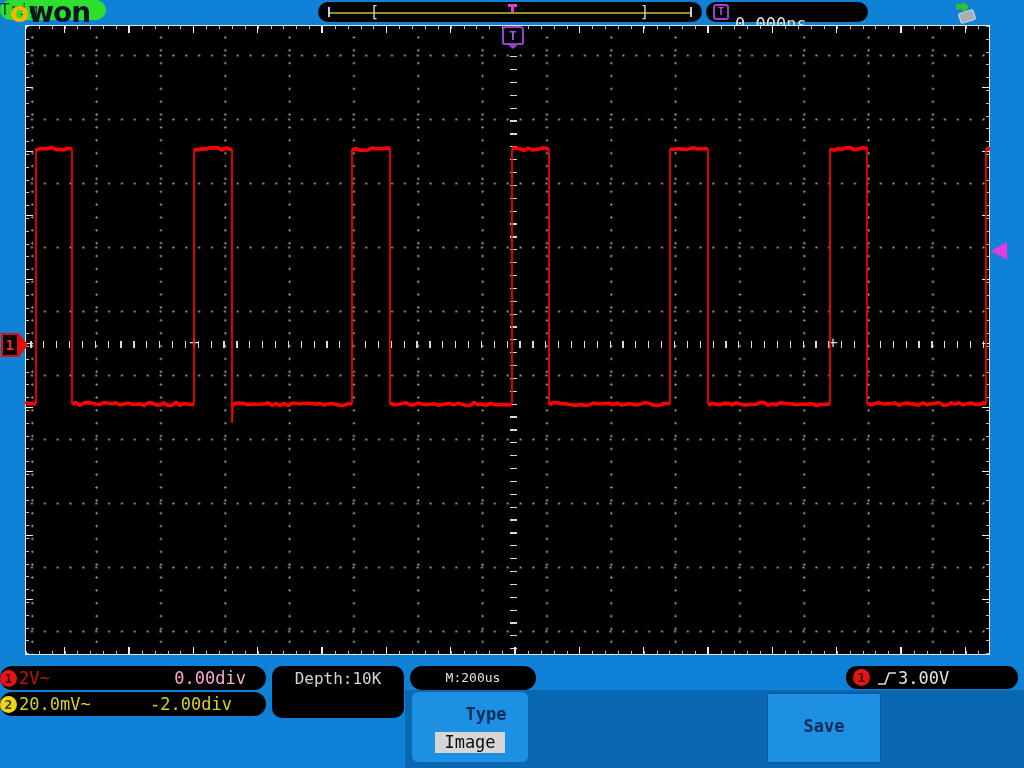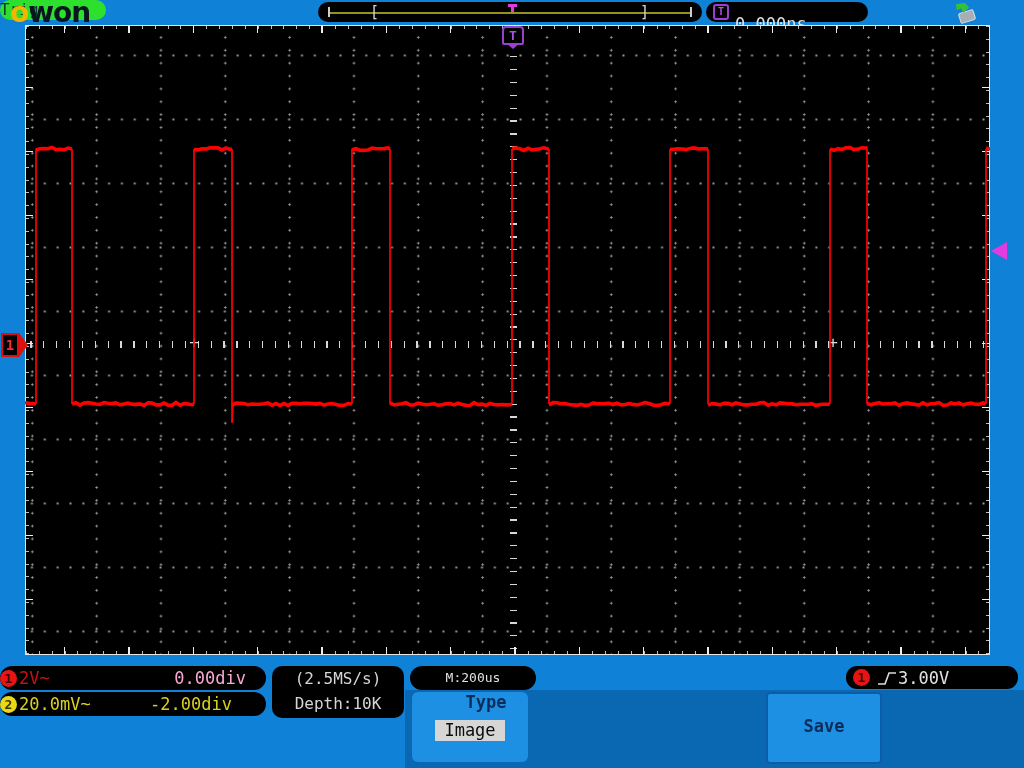--- a/index.html
+++ b/index.html
@@ -97,21 +97,21 @@
   .acqbox div{line-height:25px;}
   .mpill{position:absolute;left:410px;top:666px;width:126px;height:24px;background:#000;
          border-radius:12px;color:#e0e0e0;font-size:13px;text-align:center;line-height:24px;}
   .trigpill{position:absolute;left:846px;top:666px;width:172px;height:23px;background:#000;
             border-radius:11px;display:flex;align-items:center;font-size:17px;color:#e2e2e2;}
   .trigpill .badge{margin-left:7px;}
   .trigpill svg{margin-left:6px;}
   .trigpill .lvl{}
   .typepanel{position:absolute;left:412px;top:692px;width:116px;height:70px;background:#1e90e4;
              border-radius:6px;text-align:center;}
-  .typepanel .tlabel{margin-top:0;color:#0a2d5a;font-size:17px;font-weight:600;padding-left:32px;}
+  .typepanel .tlabel{margin-top:12px;color:#0a2d5a;font-size:17px;font-weight:600;padding-left:32px;}
   .typepanel .tvalue{display:inline-block;margin-top:8px;background:#d6d6d6;color:#0c0c0c;
              font-size:17px;padding:0 9px;line-height:21px;}
   .savebtn{position:absolute;left:766px;top:692px;width:112px;height:68px;background:#1e90e4;
            border:2px solid #0c5da8;border-radius:4px;color:#0a2d5a;font-size:17px;font-weight:600;
            font-family:"DejaVu Sans Mono","Liberation Mono",monospace;text-align:center;line-height:64px;}
 </style>
 </head>
 <body>
 
 <div id="screen">
@@ -181,21 +181,20 @@
     <span class="offset">0.00div</span>
   </div>
 
   <div class="chpill ch2pill">
     <div class="badge yellow">2</div>
     <span class="scale">20.0mV~</span>
     <span class="offset">-2.00div</span>
   </div>
 
   <div class="acqbox">
-    <div>(2.5MS/s)</div>
     <div>Depth:10K</div>
   </div>
 
   <div class="mpill">M:200us</div>
 
   <div class="trigpill">
     <div class="badge red">1</div>
     <svg width="22" height="18" viewBox="0 0 22 18">
       <polyline points="2,15 9,15 13,4 20,4" fill="none" stroke="#dcdcdc" stroke-width="1.6"></polyline>
     </svg>

